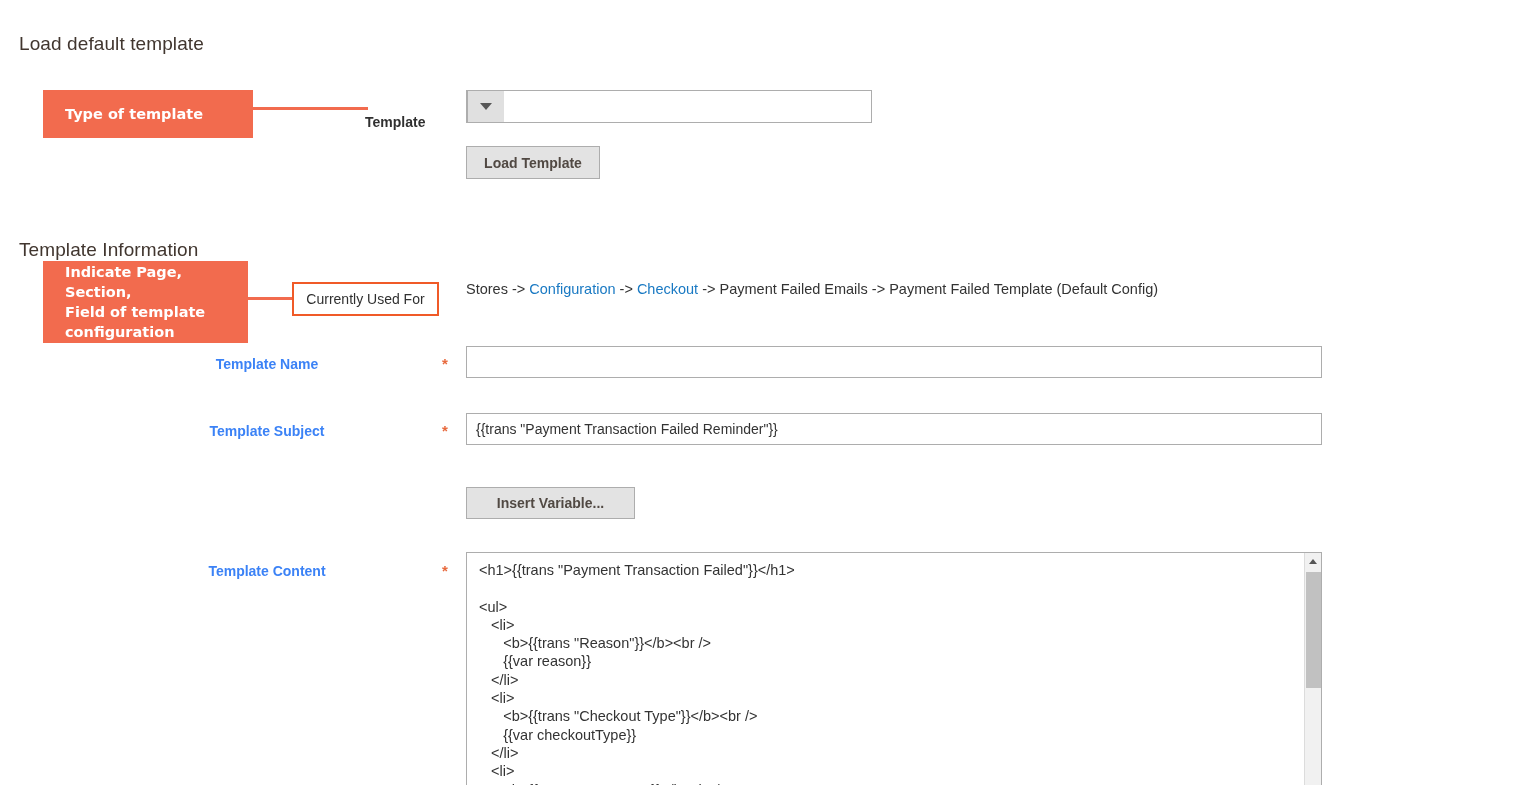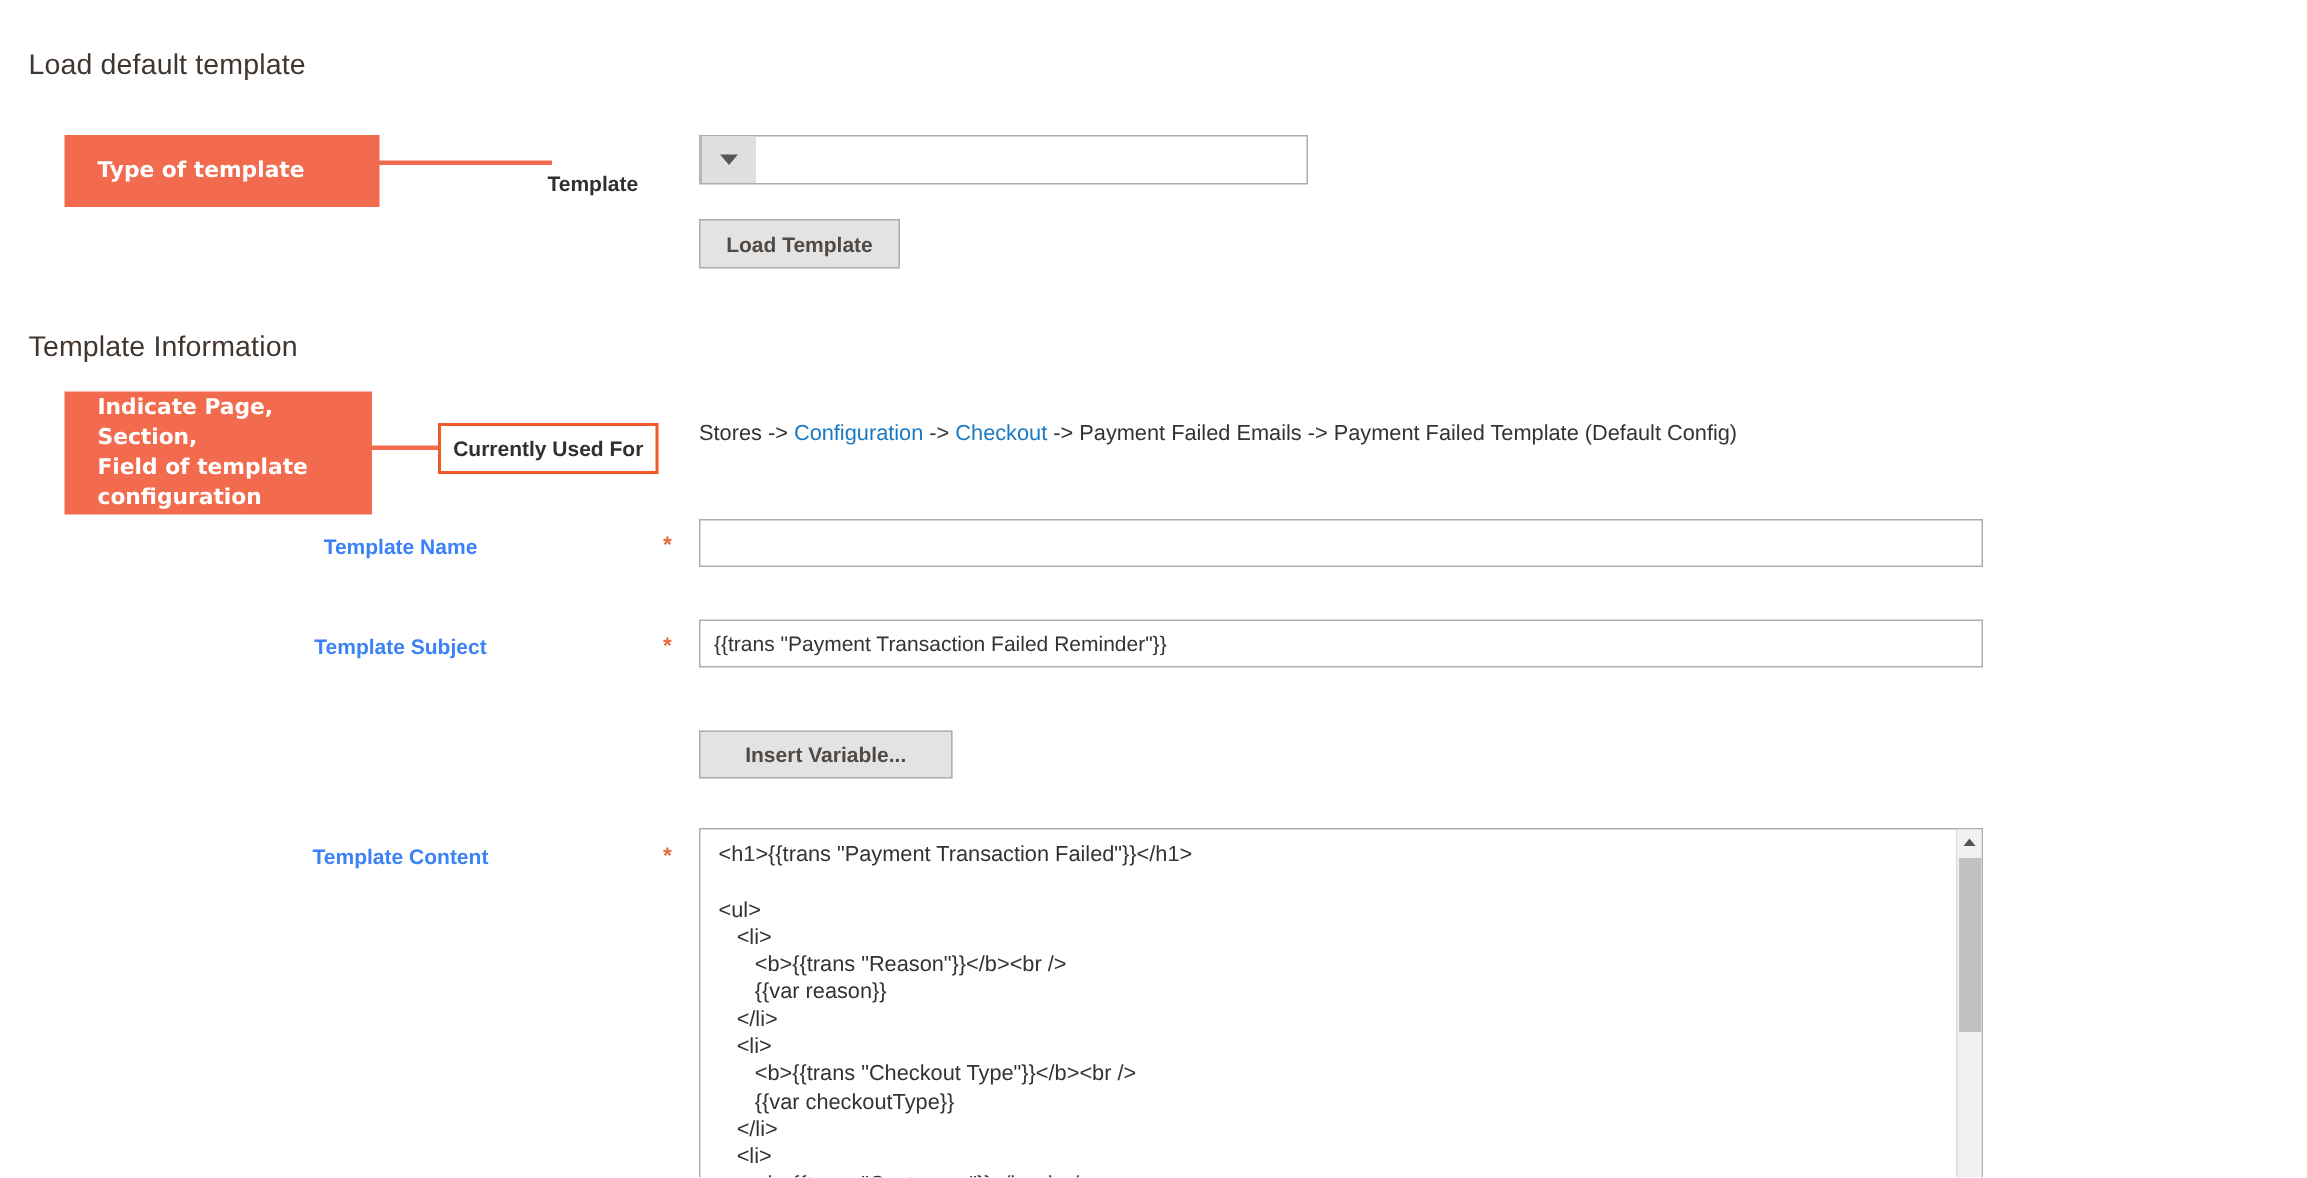--- a/index.html
+++ b/index.html
@@ -20,21 +20,21 @@
   
   .section-heading {
     position: absolute;
     font-size: 19px;
     font-weight: 400;
     color: #41362f;
     letter-spacing: 0.1px;
     white-space: nowrap;
   }
   #heading-load     { left: 19px; top: 33px; }
-  #heading-tplinfo  { left: 19px; top: 221px; }
+  #heading-tplinfo  { left: 19px; top: 239px; }
 
   
   .form-label {
     position: absolute;
     font-size: 14px;
     font-weight: bold;
     color: #3b82f6;
     text-align: center;
     white-space: nowrap;
   }
@@ -213,21 +213,21 @@
   #anno-line-1 { left: 250px; top: 107px; width: 118px; }
   #anno-line-2 { left: 246px; top: 297px; width: 48px; }
 
   .callout-label {
     position: absolute;
     box-sizing: border-box;
     border: 2px solid #f05a28;
     background: #ffffff;
     color: #303030;
     font-size: 14px;
-    font-weight: bold;
+    font-weight: normal;
     display: flex;
     align-items: center;
     justify-content: center;
     white-space: nowrap;
   }
   #label-currently-used { left: 292px; top: 282px; width: 147px; height: 34px; }
 
   .plain-label {
     position: absolute;
     font-size: 14px;

